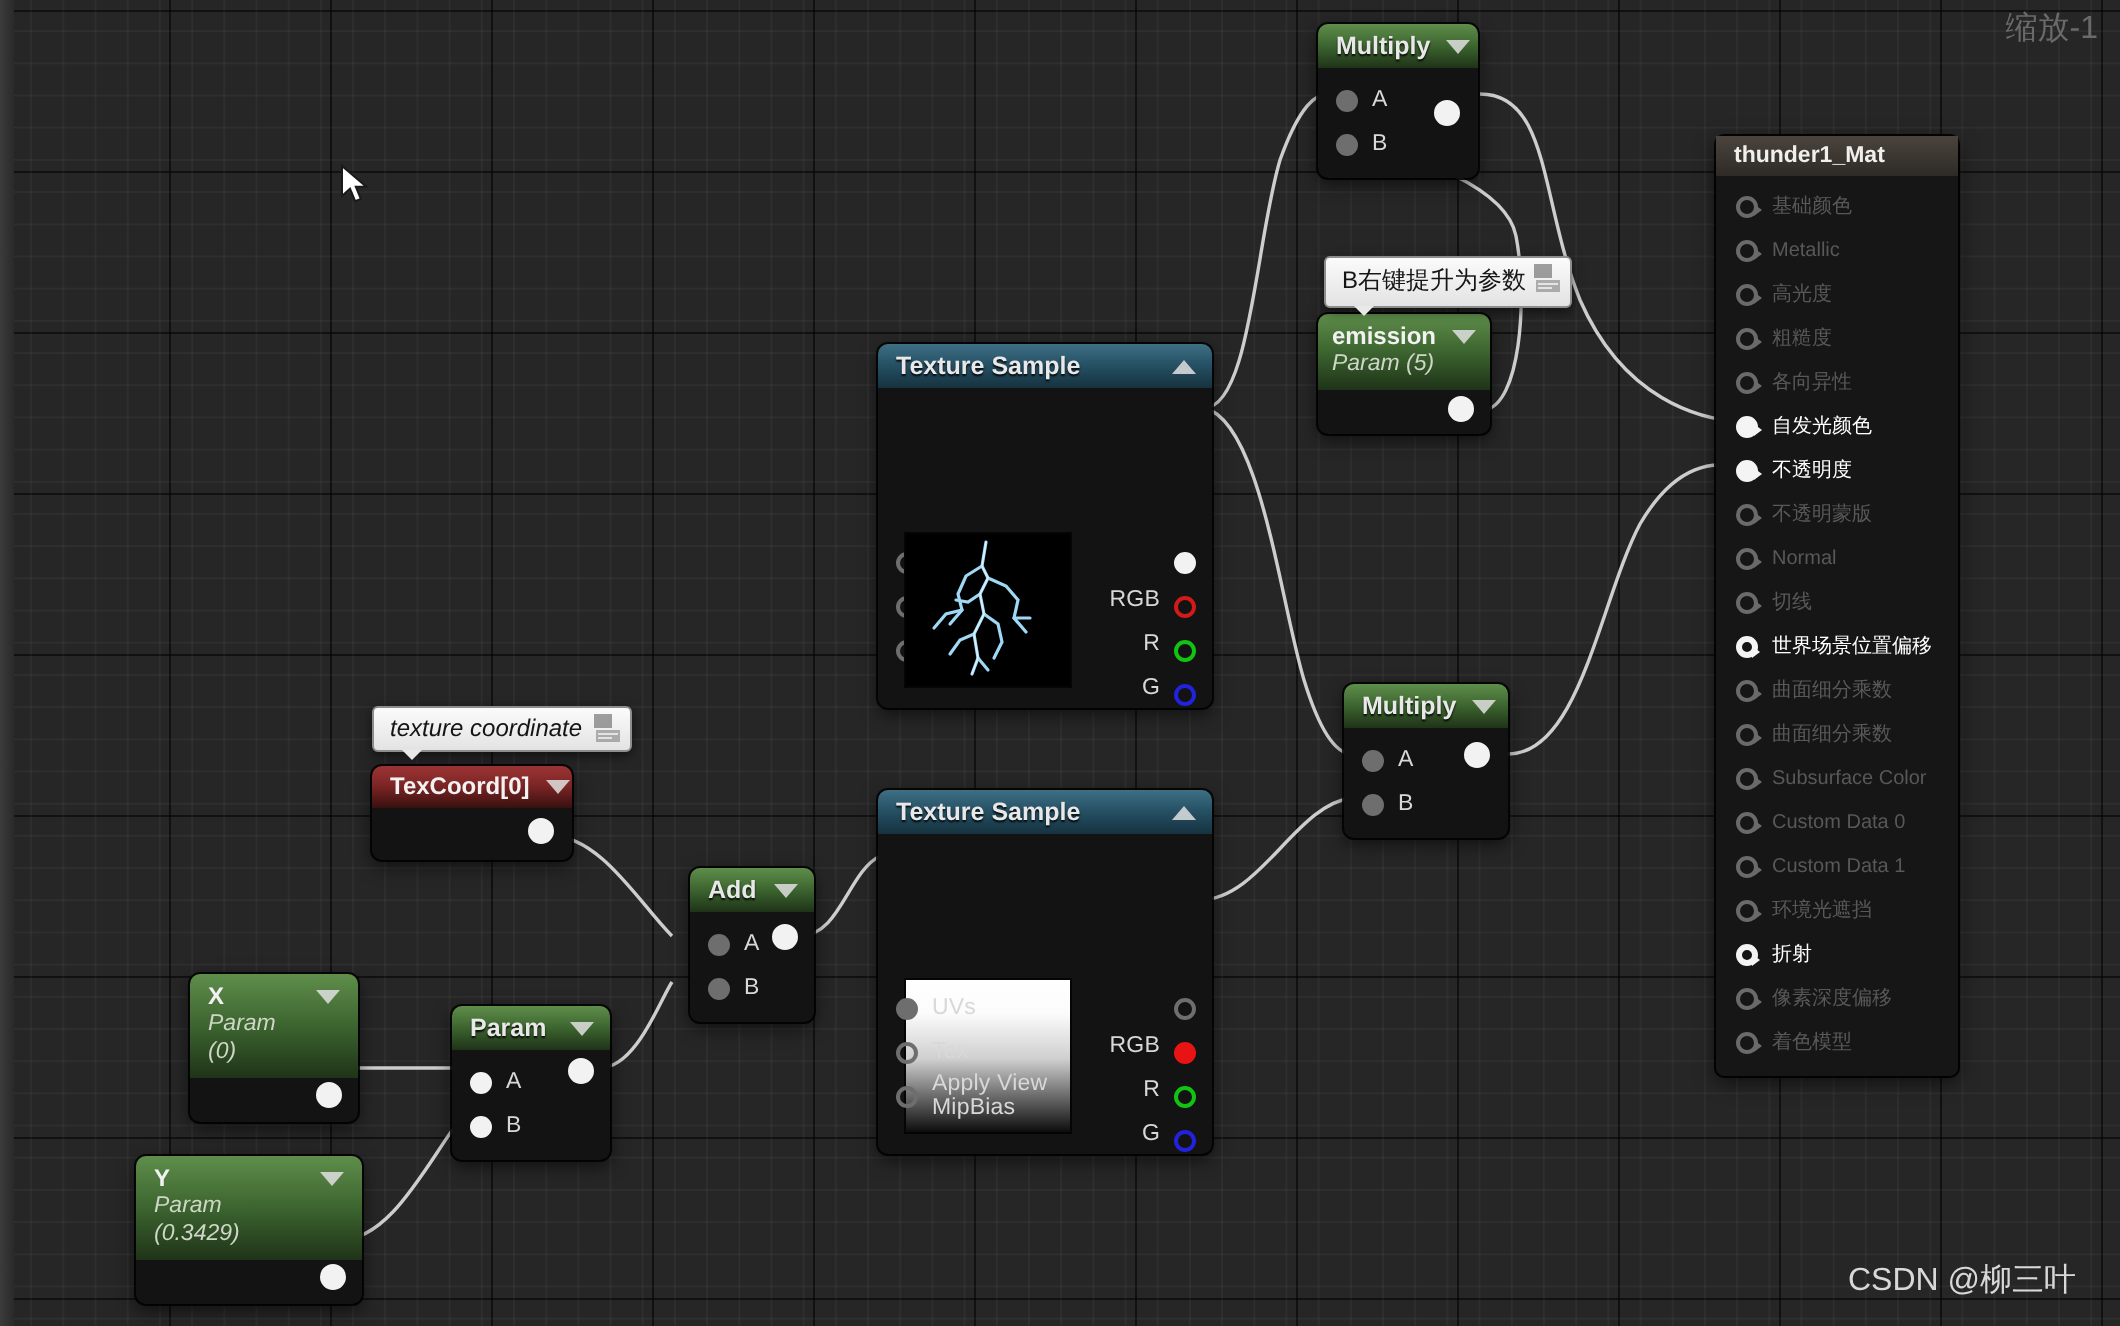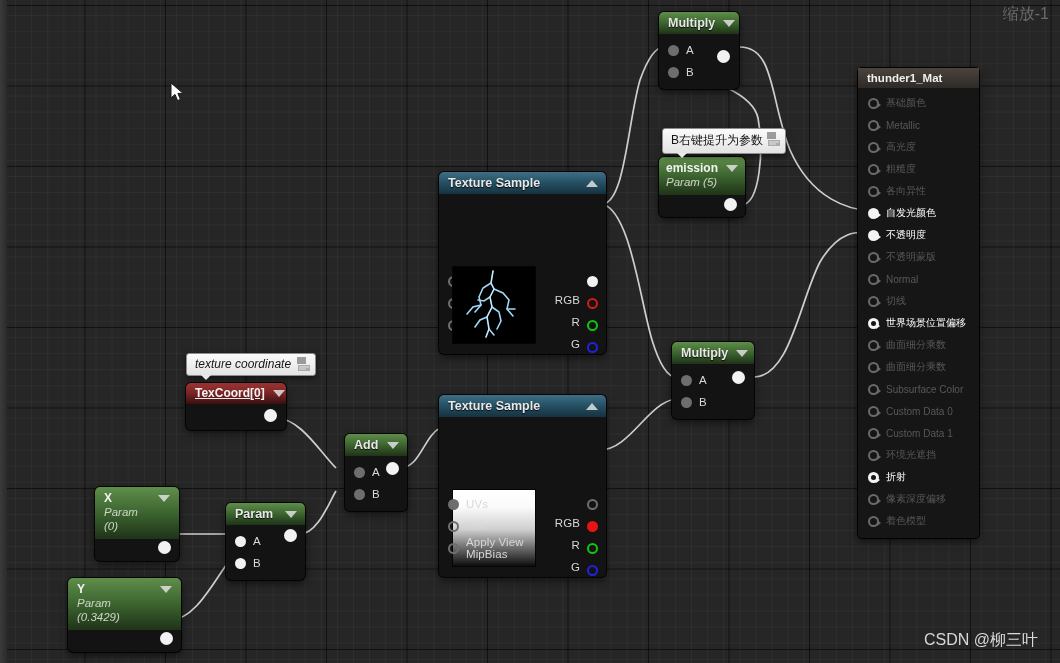--- a/index.html
+++ b/index.html
@@ -349,21 +349,21 @@
     <span>texture coordinate</span>
     <svg class="tipicon" viewBox="0 0 14 15">
       <rect x="0" y="0" width="9" height="7" fill="#555"></rect>
       <rect x="1" y="8" width="12" height="6" fill="#777"></rect>
       <rect x="2" y="9.5" width="10" height="1" fill="#ddd"></rect>
       <rect x="2" y="11.5" width="7" height="1" fill="#ddd"></rect>
     </svg>
   </div>
 
   <div class="node paramnode" style="left:186px; top:383px; width:100px;">
-    <div class="phdr hdr-red" style="display:flex;align-items:center;justify-content:space-between;padding:4px 8px 4px 9px;text-decoration:underline;">
+    <div class="phdr hdr-red" style="display:flex;align-items:center;justify-content:space-between;padding:4px 8px 4px 9px;">
       <span class="pname">TexCoord[0]</span>
       <span class="caret"></span>
     </div>
     <div style="height:26px;position:relative;">
       <span class="pin filled" style="position:absolute;right:9px;top:5px;width:13px;height:13px;"></span>
     </div>
   </div>
 
   <div class="node" style="left:345px; top:434px; width:62px;">
     <div class="hdr hdr-green">

